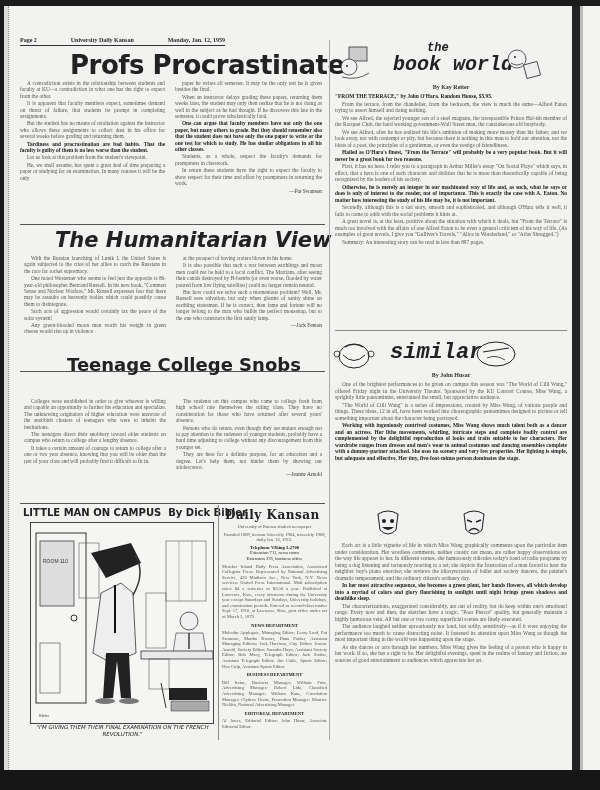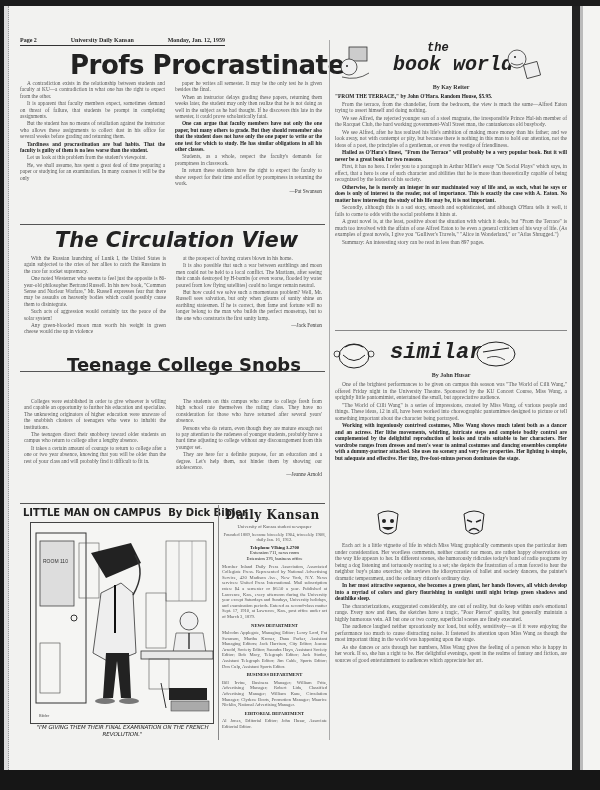--- a/index.html
+++ b/index.html
@@ -71,21 +71,21 @@
 <div class="col" style="left:175px;top:80px;width:147px;">
   <p>paper he writes all semester. It may be the only test he is given besides the final.</p>
   <p>When an instructor delays grading these papers, returning them weeks later, the student may only then realize that he is not doing as well in the subject as he had thought. If he discovers this late in the semester, it could prove scholastically fatal.</p>
   <p class="b">One can argue that faculty members have not only the one paper, but many others to grade. But they should remember also that the student does not have only the one paper to write or the one test for which to study. He has similar obligations in all his other classes.</p>
   <p>Students, as a whole, respect the faculty's demands for promptness in classwork.</p>
   <p>In return these students have the right to expect the faculty to show respect for their time and effort by promptness in returning the work.</p>
   <p class="sig">—Pat Swanson</p>
 </div>
 <div class="rule" style="left:20px;top:224px;width:305px;"></div>
 
-<div class="headline h-human">The Circulation View</div>
+<div class="headline h-human">The Humanitarian View</div>
 <div class="col" style="left:24px;top:255px;width:142px;">
   <p>With the Russian launching of Lunik I, the United States is again subjected to the cries of her allies to catch the Russians in the race for rocket supremacy.</p>
   <p>One noted Westerner who seems to feel just the opposite is 86-year-old philosopher Bertrand Russell. In his new book, "Common Sense and Nuclear Warfare," Mr. Russell expresses fear that there may be assaults on heavenly bodies which could possibly cause them to disintegrate.</p>
   <p>Such acts of aggression would certainly tax the peace of the solar system!</p>
   <p>Any green-blooded moon man worth his weight in green cheese would rise up in violence</p>
 </div>
 <div class="col" style="left:176px;top:255px;width:146px;">
   <p>at the prospect of having craters blown in his home.</p>
   <p>It is also possible that such a war between earthlings and moon men could not be held to a local conflict. The Martians, after seeing their canals destroyed by H-bombs (or even worse, flooded by water poured from low flying satellites) could no longer remain neutral.</p>
   <p>But how could we solve such a momentous problem? Well, Mr. Russell sees salvation, but only when gleams of sanity shine on earthling statesmen. If he is correct, then fame and fortune will no longer belong to the man who builds the perfect mousetrap, but to the one who constructs the first sanity lamp.</p>

